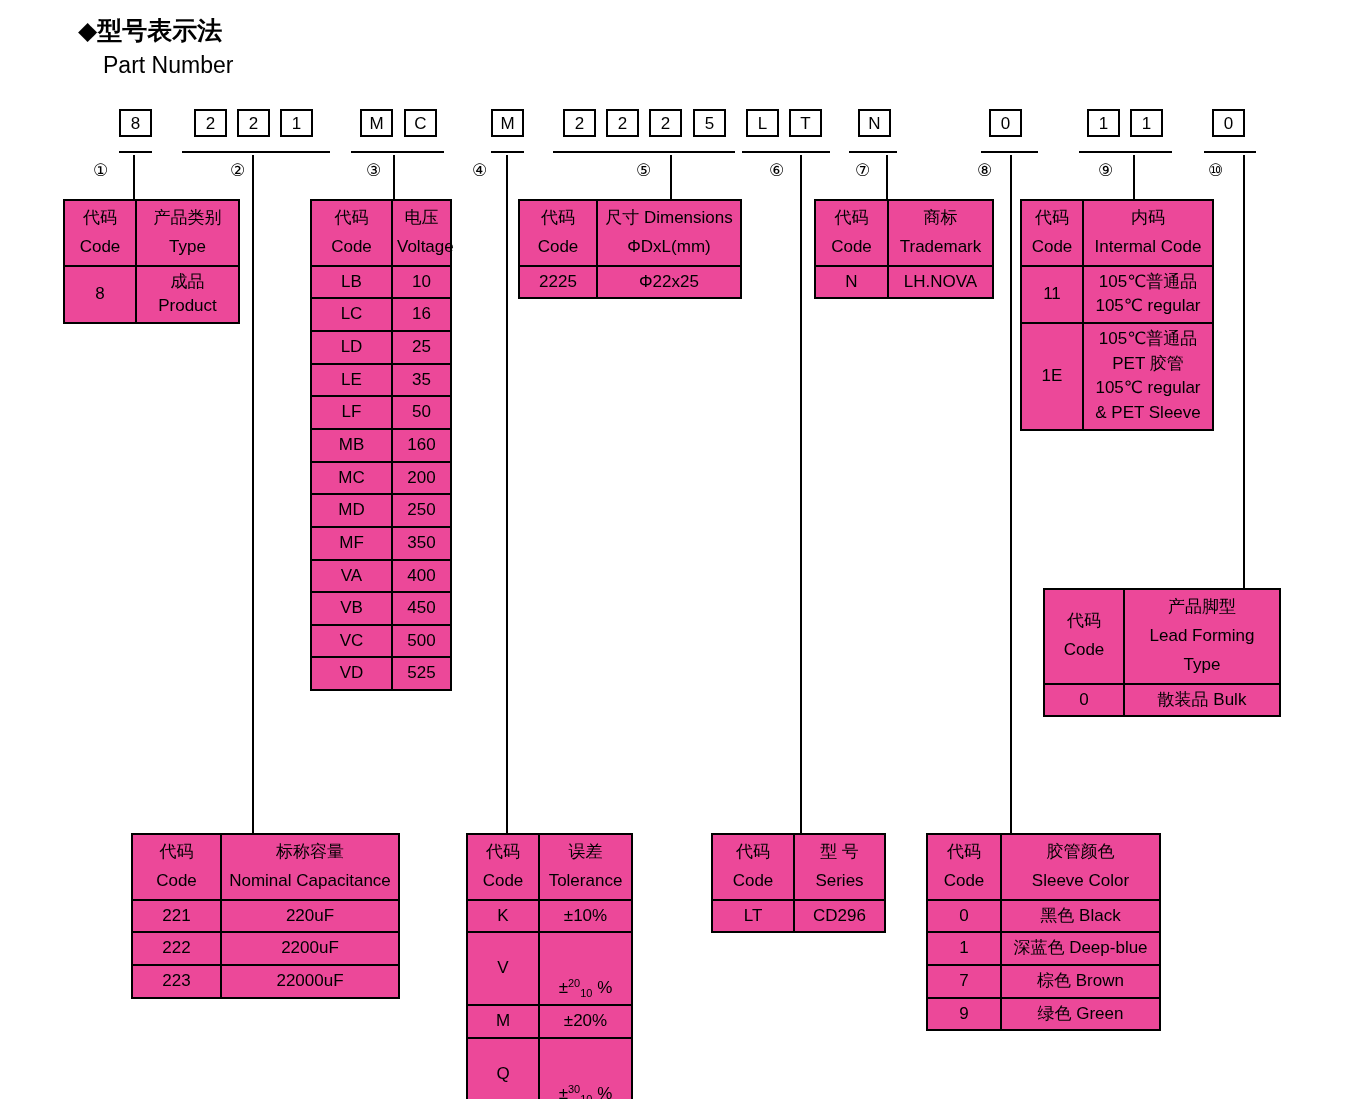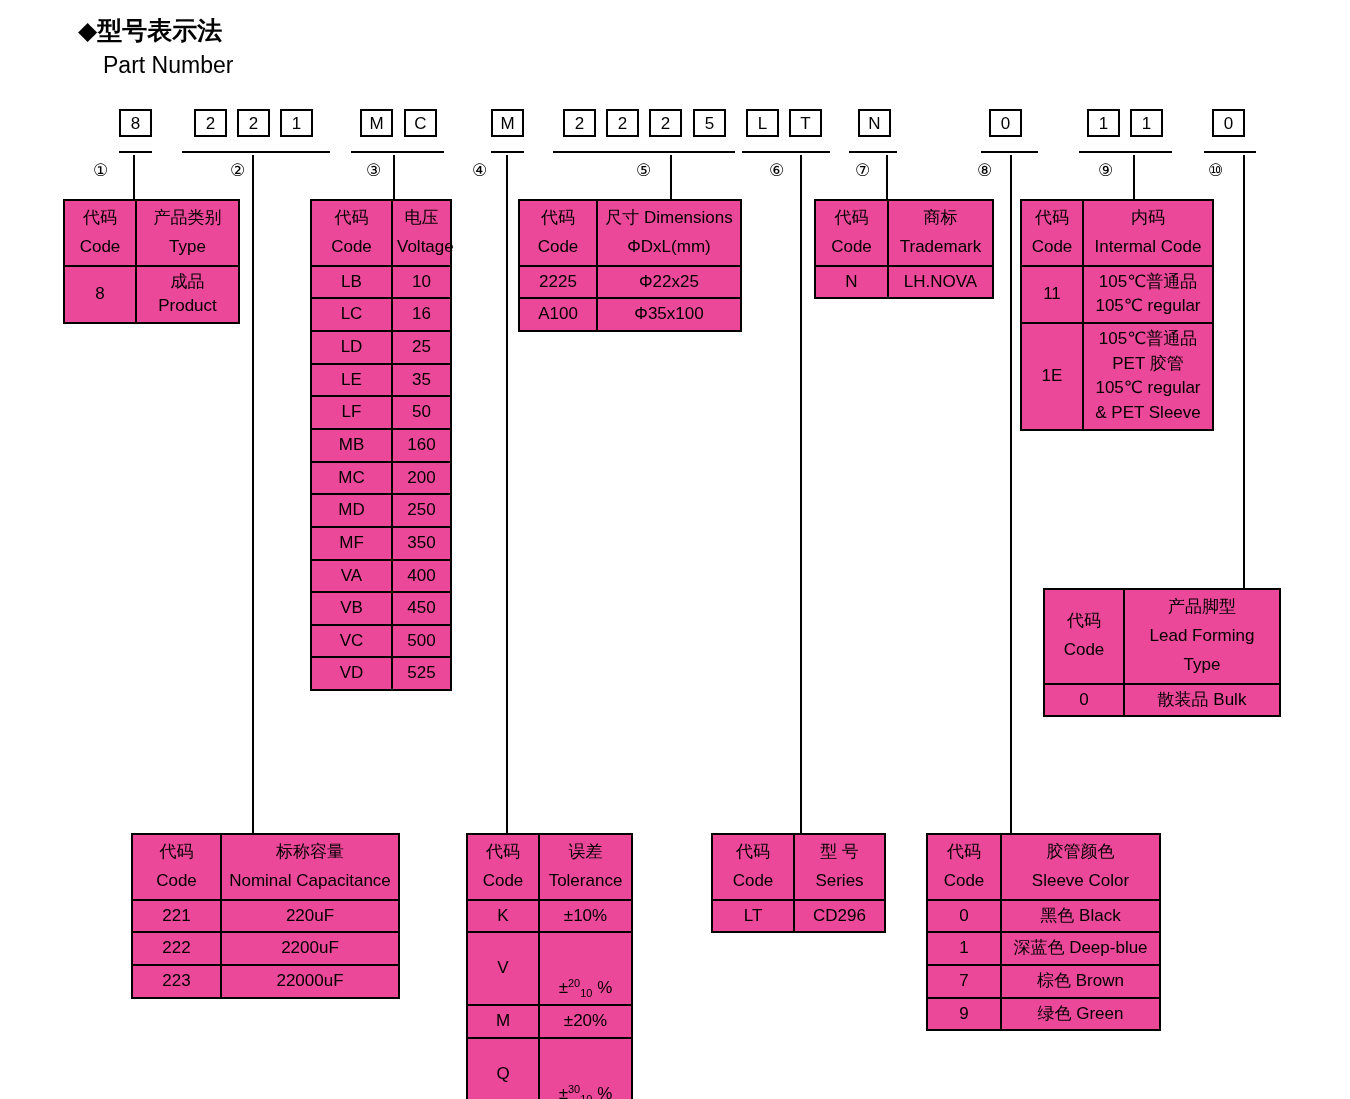--- a/index.html
+++ b/index.html
@@ -282,24 +282,20 @@
       </td>
       <td class="hdr">
         <span class="sub2">尺寸 Dimensions</span>
         <span class="sub2">ΦDxL(mm)</span>
       </td>
     </tr>
     <tr>
           <td>2225</td>
           <td>Φ22x25</td>
         </tr>
-    <tr>
-          <td>A100</td>
-          <td>Φ35x100</td>
-        </tr>
   </tbody>
     </table>
 
   <table class="t" style="left:814px; top:199px; width:180px;">
     <tbody>
         <tr>
       <td class="hdr" style="width:63px;">
         <span class="sub2">代码</span>
         <span class="sub2">Code</span>
       </td>

